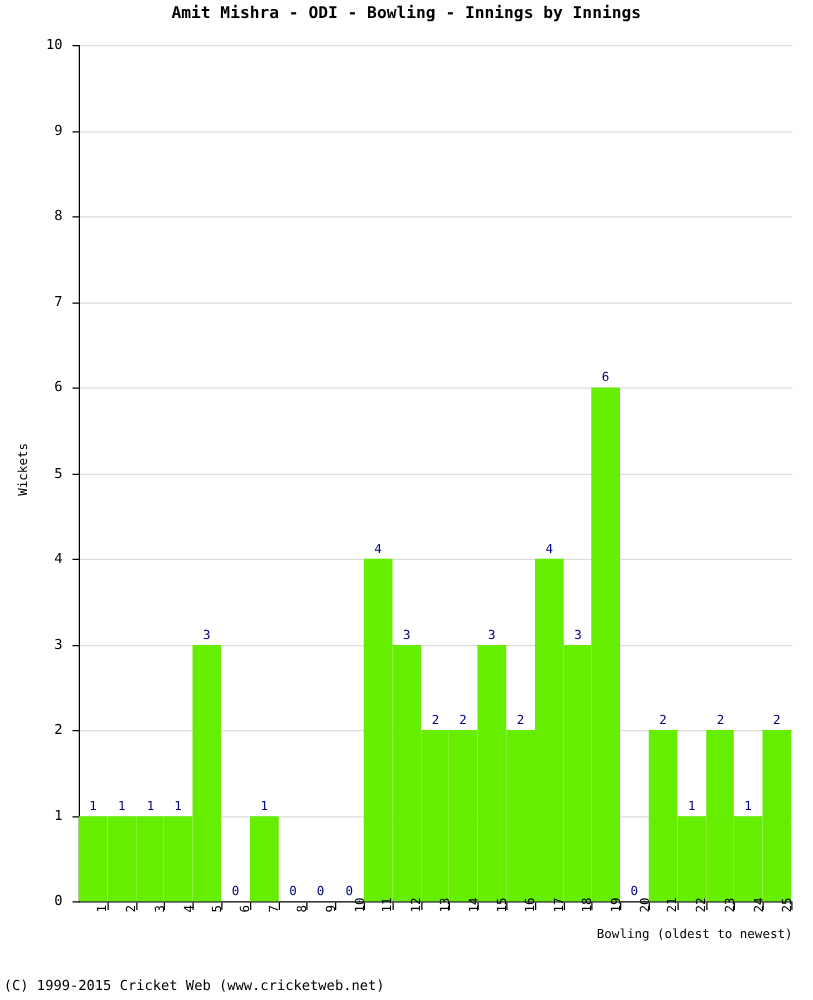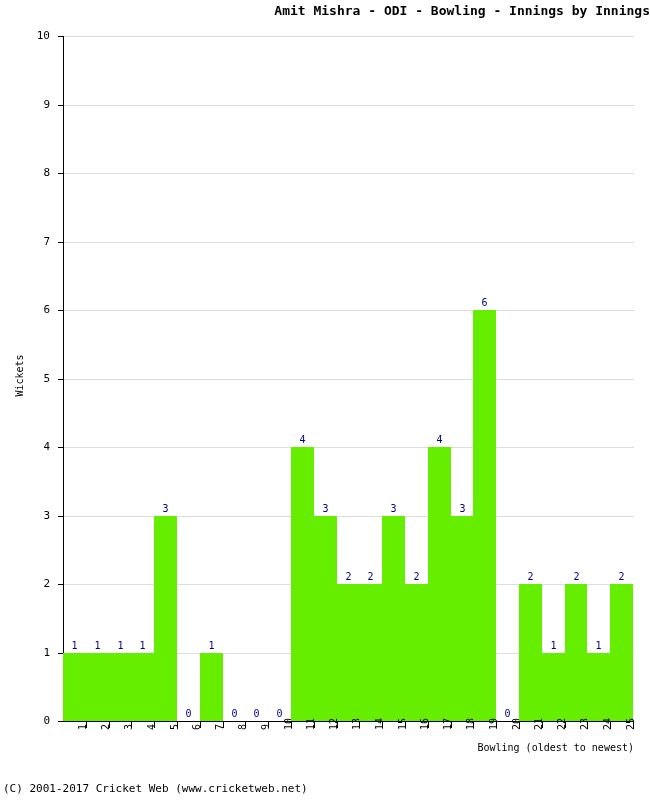--- a/index.html
+++ b/index.html
@@ -21,21 +21,21 @@
     width: 650px;
     height: 800px;
   }
 
   
   #chart-title {
     position: absolute;
     left: 0;
     top: 3px;
     width: 650px;
-    text-align: right;
+    text-align: center;
     font-size: 13px;
     font-weight: bold;
     color: #000000;
     letter-spacing: 0px;
     white-space: pre;
   }
 
   
   #plot-area {
     position: absolute;
@@ -165,21 +165,21 @@
       <div class="gridline" style="top: 205.5px;"></div>
       <div class="gridline" style="top: 137px;"></div>
       <div class="gridline" style="top: 68.5px;"></div>
       <div class="gridline" style="top: 0px;"></div>
     </div>
 
   <div class="axis-baseline"></div>
 
   <div id="x-axis-title">Bowling (oldest to newest)</div>
 
-  <div id="footer-copyright">(C) 2001-2017 Cricket Web (www.cricketweb.net)</div>
+  <div id="footer-copyright">(C) 1999-2015 Cricket Web (www.cricketweb.net)</div>
 
 <div class="y-tick-mark" style="top: 721px;"></div>
     <div class="y-tick-label" style="left: 0px; top: 716px;">0</div>
     <div class="y-tick-mark" style="top: 652.5px;"></div>
     <div class="y-tick-label" style="left: 0px; top: 647.5px;">1</div>
     <div class="y-tick-mark" style="top: 584px;"></div>
     <div class="y-tick-label" style="left: 0px; top: 579px;">2</div>
     <div class="y-tick-mark" style="top: 515.5px;"></div>
     <div class="y-tick-label" style="left: 0px; top: 510.5px;">3</div>
     <div class="y-tick-mark" style="top: 447px;"></div>

